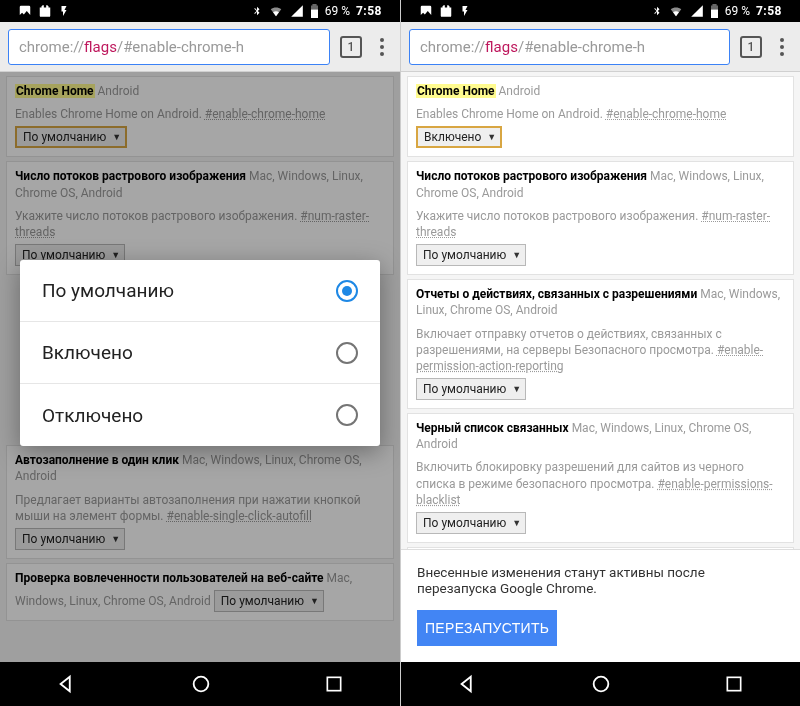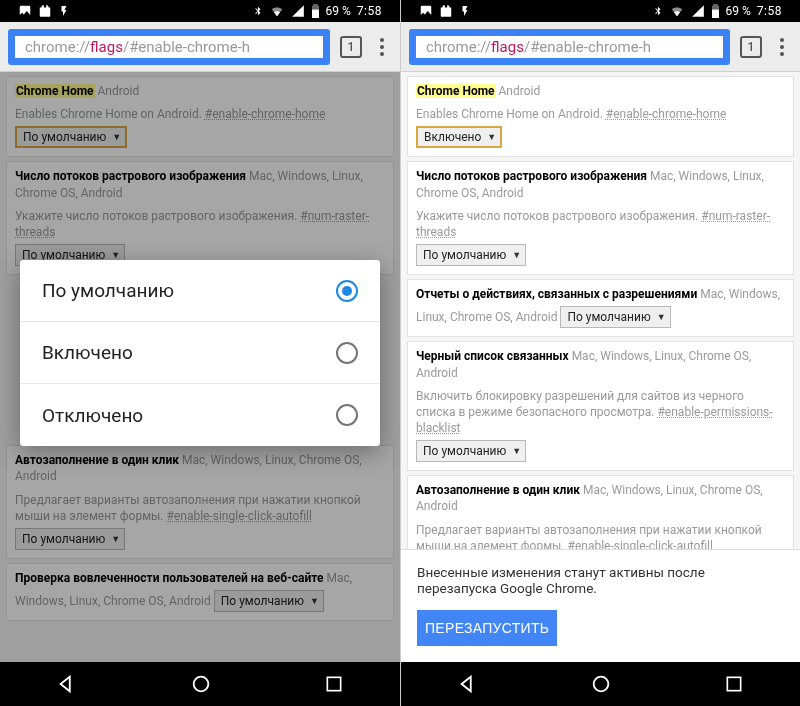--- a/index.html
+++ b/index.html
@@ -5,25 +5,25 @@
   * { box-sizing: border-box; margin: 0; padding: 0; }
   body { font-family: Roboto, Arial, sans-serif; background: #fff; }
   .stage { display: flex; width: 800px; height: 706px; }
   .phone { width: 400px; height: 706px; position: relative; background: #f5f5f5; display: flex; flex-direction: column; overflow: hidden; }
   .phone + .phone { border-left: 1px solid #ccc; }
 
   
   .status { height: 22px; background: #000; color: #fff; display: flex; align-items: center; padding: 0 18px; font-size: 12px; justify-content: space-between; }
   .status .left, .status .right { display: flex; align-items: center; gap: 6px; }
   .status svg { display: block; }
-  .status .time { font-weight: 400; letter-spacing: .5px; }
+  .status .time { font-weight: 700; letter-spacing: .5px; }
 
   
   .toolbar { height: 50px; background: #ececec; display: flex; align-items: center; padding: 6px 8px; gap: 10px; border-bottom: 1px solid #d0d0d0; }
-  .urlbox { flex: 1; height: 36px; background: #fff; border: 7px solid #3b82f6; border-radius: 3px; display: flex; align-items: center; padding: 0 10px; font-size: 15px; color: #999; overflow: hidden; white-space: nowrap; }
+  .urlbox { flex: 1; height: 36px; background: #fff; border: 1px solid #3b82f6; border-radius: 3px; display: flex; align-items: center; padding: 0 10px; font-size: 15px; color: #999; overflow: hidden; white-space: nowrap; }
   .urlbox .dark { color: #be185d; }
   .tabcount { width: 22px; height: 22px; border: 2px solid #555; border-radius: 3px; display: flex; align-items: center; justify-content: center; font-size: 12px; color: #555; font-weight: 500; }
   .menu-dots { width: 20px; display: flex; flex-direction: column; align-items: center; gap: 3px; }
   .menu-dots span { width: 4px; height: 4px; background: #555; border-radius: 50%; }
 
   
   .content { flex: 1; overflow: hidden; background: #f5f5f5; position: relative; }
   .flag { background: #fff; border: 1px solid #e2e2e2; margin: 4px 6px; padding: 6px 8px 8px; font-size: 12px; line-height: 1.35; }
   .flag .title { color: #000; font-weight: 700; }
   .flag .title.hl { background: #fffb8f; padding: 0 1px; }
@@ -232,20 +232,21 @@
         <span class="plat">Mac, Windows, Linux, Chrome OS, Android</span>
         <div class="desc"><span>Укажите число потоков растрового изображения.</span> <span class="hash">#num-raster-threads</span></div>
         <div class="select">
             <span>По умолчанию</span>
             <span class="caret">▼</span>
           </div>
       </div>
       <div class="flag">
         <span class="title">Отчеты о действиях, связанных с разрешениями</span>
         <span class="plat">Mac, Windows, Linux, Chrome OS, Android</span>
+        <div class="desc"><span>Включает отправку отчетов о действиях, связанных с разрешениями, на серверы Безопасного просмотра.</span> <span class="hash">#enable-permission-action-reporting</span></div>
         <div class="select">
             <span>По умолчанию</span>
             <span class="caret">▼</span>
           </div>
       </div>
       <div class="flag">
         <span class="title">Черный список связанных</span>
         <span class="plat">Mac, Windows, Linux, Chrome OS, Android</span>
         <div class="desc"><span>Включить блокировку разрешений для сайтов из черного списка в режиме безопасного просмотра.</span> <span class="hash">#enable-permissions-blacklist</span></div>
         <div class="select">

